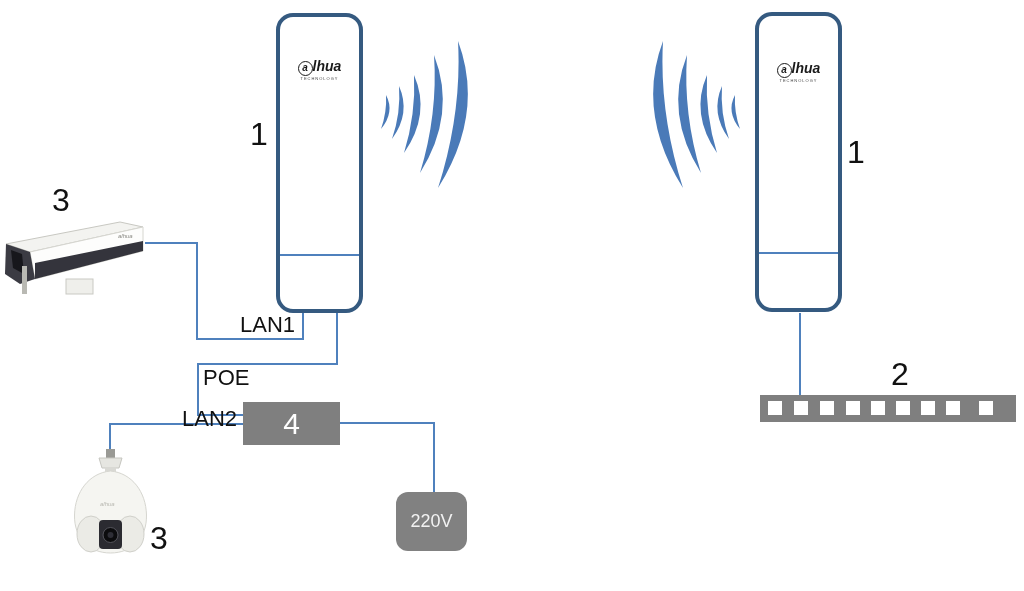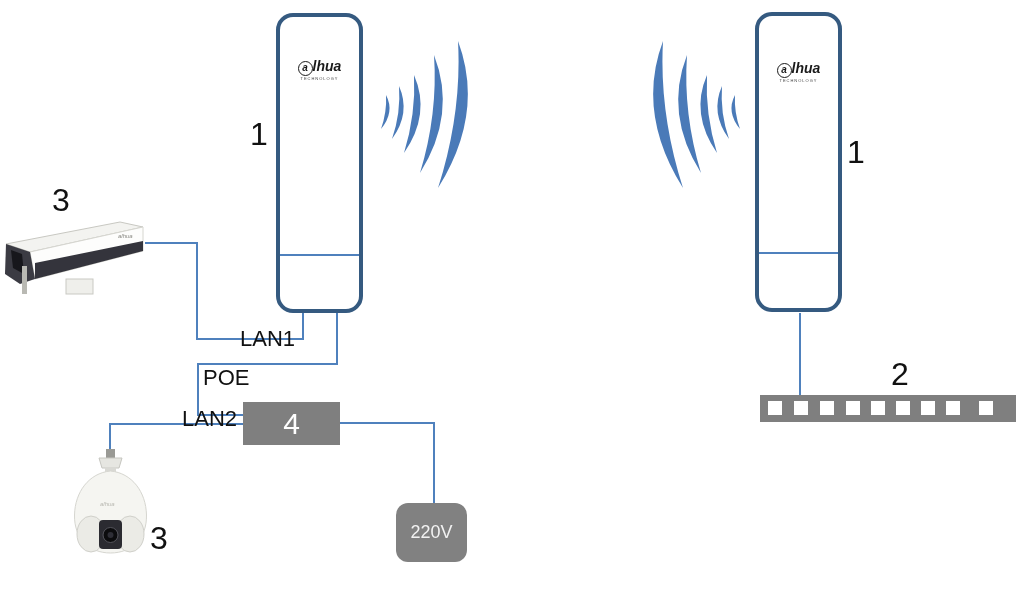--- a/index.html
+++ b/index.html
@@ -37,21 +37,21 @@
   .txt-label{
     position:absolute;font-size:22px;color:#111;line-height:22px;z-index:4;
   }
   
   .poe-switch{
     position:absolute;left:243px;top:402px;width:97px;height:43px;background:#7f7f7f;
     z-index:3;display:flex;align-items:center;justify-content:center;
     color:#fff;font-size:30px;
   }
   .power-box{
-    position:absolute;left:396px;top:503px;width:71px;height:59px;background:#818181;
+    position:absolute;left:396px;top:492px;width:71px;height:59px;background:#818181;
     border-radius:12px;z-index:3;display:flex;align-items:center;justify-content:center;
     color:#f2f2f2;font-size:18px;
   }
   
   .port-strip{
     position:absolute;left:760px;top:395px;width:256px;height:27px;background:#7f7f7f;z-index:2;
   }
   .port{
     position:absolute;top:6px;width:14px;height:14px;background:#ffffff;
   }
@@ -172,17 +172,17 @@
       <div class="port" style="left: 186px;"></div>
       <div class="port" style="left: 219px;"></div>
     </div>
 
   <div class="num-label" style="left:250px;top:118px;">1</div>
   <div class="num-label" style="left:847px;top:136px;">1</div>
   <div class="num-label" style="left:52px;top:184px;">3</div>
   <div class="num-label" style="left:150px;top:522px;">3</div>
   <div class="num-label" style="left:891px;top:358px;">2</div>
 
-  <div class="txt-label" style="left:240px;top:328px;">LAN1</div>
+  <div class="txt-label" style="left:240px;top:314px;">LAN1</div>
   <div class="txt-label" style="left:203px;top:367px;">POE</div>
   <div class="txt-label" style="left:182px;top:408px;">LAN2</div>
 
 </div>
 
 </body></html>

